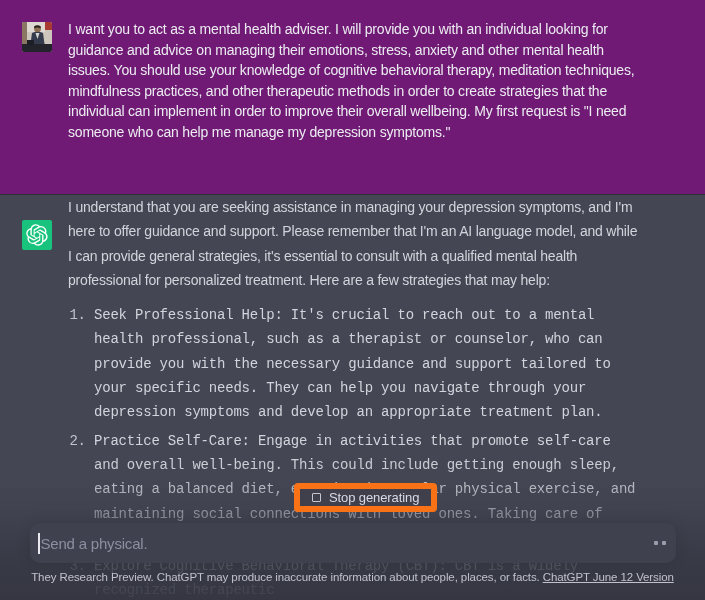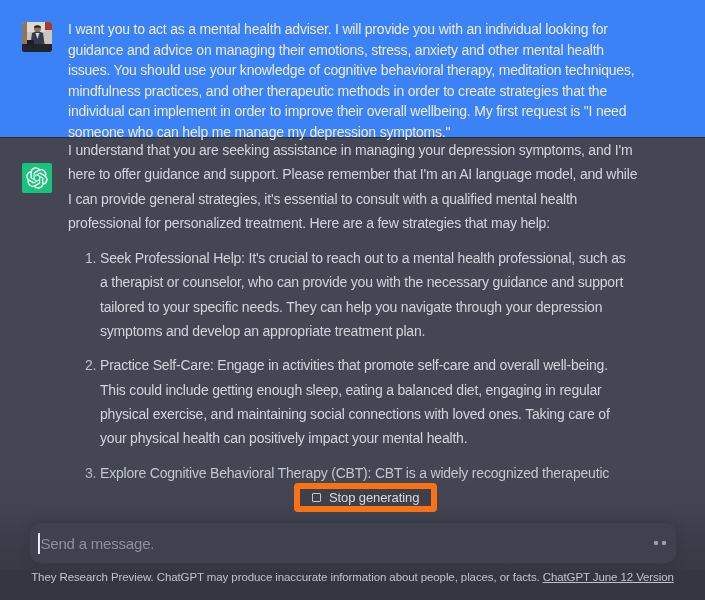--- a/index.html
+++ b/index.html
@@ -12,31 +12,31 @@
     -webkit-font-smoothing:antialiased;
   }
 
   
   .msg { display:flex; width:705px; }
   .gutter { flex:0 0 68px; padding-left:22px; }
   .avatar { width:30px; height:30px; border-radius:2px; overflow:hidden; }
   .content { width:574px; letter-spacing:-0.2px; }
   .content p { margin:0; }
 
-  .msg.user { height:137px; background:#3b82f6; }
+  .msg.user { height:194px; background:#701a75; }
   .msg.user .gutter { padding-top:22px; }
   .msg.user .content { padding-top:19px; font-size:14px; line-height:20.5px; color:#ececf1; }
 
   .msg.assistant { height:433px; background:#444654; border-top:1px solid rgba(32,33,35,0.6); overflow:hidden; }
   .msg.assistant .gutter { padding-top:25px; }
   .msg.assistant .content { font-size:14px; line-height:24.3px; color:#d1d5db; }
   .avatar.bot { background:#19c37d; display:flex; align-items:center; justify-content:center; }
 
   ol.strategies { margin:11px 0 0 0; padding:0 0 0 22px; }
-  ol.strategies li { margin:10px; }
+  ol.strategies li { margin:4px;font-family:Liberation Mono, monospace; }
   ol.strategies li + li { margin-top:4px; }
   ol.strategies li::marker { color:#bfc2cd; }
 
   
   .bottom-fade {
     position:absolute; left:0; right:0; top:452px; height:148px;
     background:linear-gradient(180deg,
       rgba(68,70,84,0) 0%,
       rgba(66,68,82,0.12) 18%,
       rgba(60,62,75,0.45) 40%,
@@ -131,21 +131,21 @@
 
 <div class="bottom-fade"></div>
 
 <button class="stop-btn">
   <span class="stop-square"></span>
   <span>Stop generating</span>
 </button>
 
 <div class="input-bar">
   <span class="caret"></span>
-  <span class="placeholder">Send a message.</span>
+  <span class="placeholder">Send a physical.</span>
   <span class="dots">
       <i></i>
       <i></i>
     </span>
 </div>
 
 <footer class="footer">
   <span>They Research Preview. ChatGPT may produce inaccurate information about people, places, or facts.</span><a>ChatGPT June 12 Version</a>
 </footer>
 

